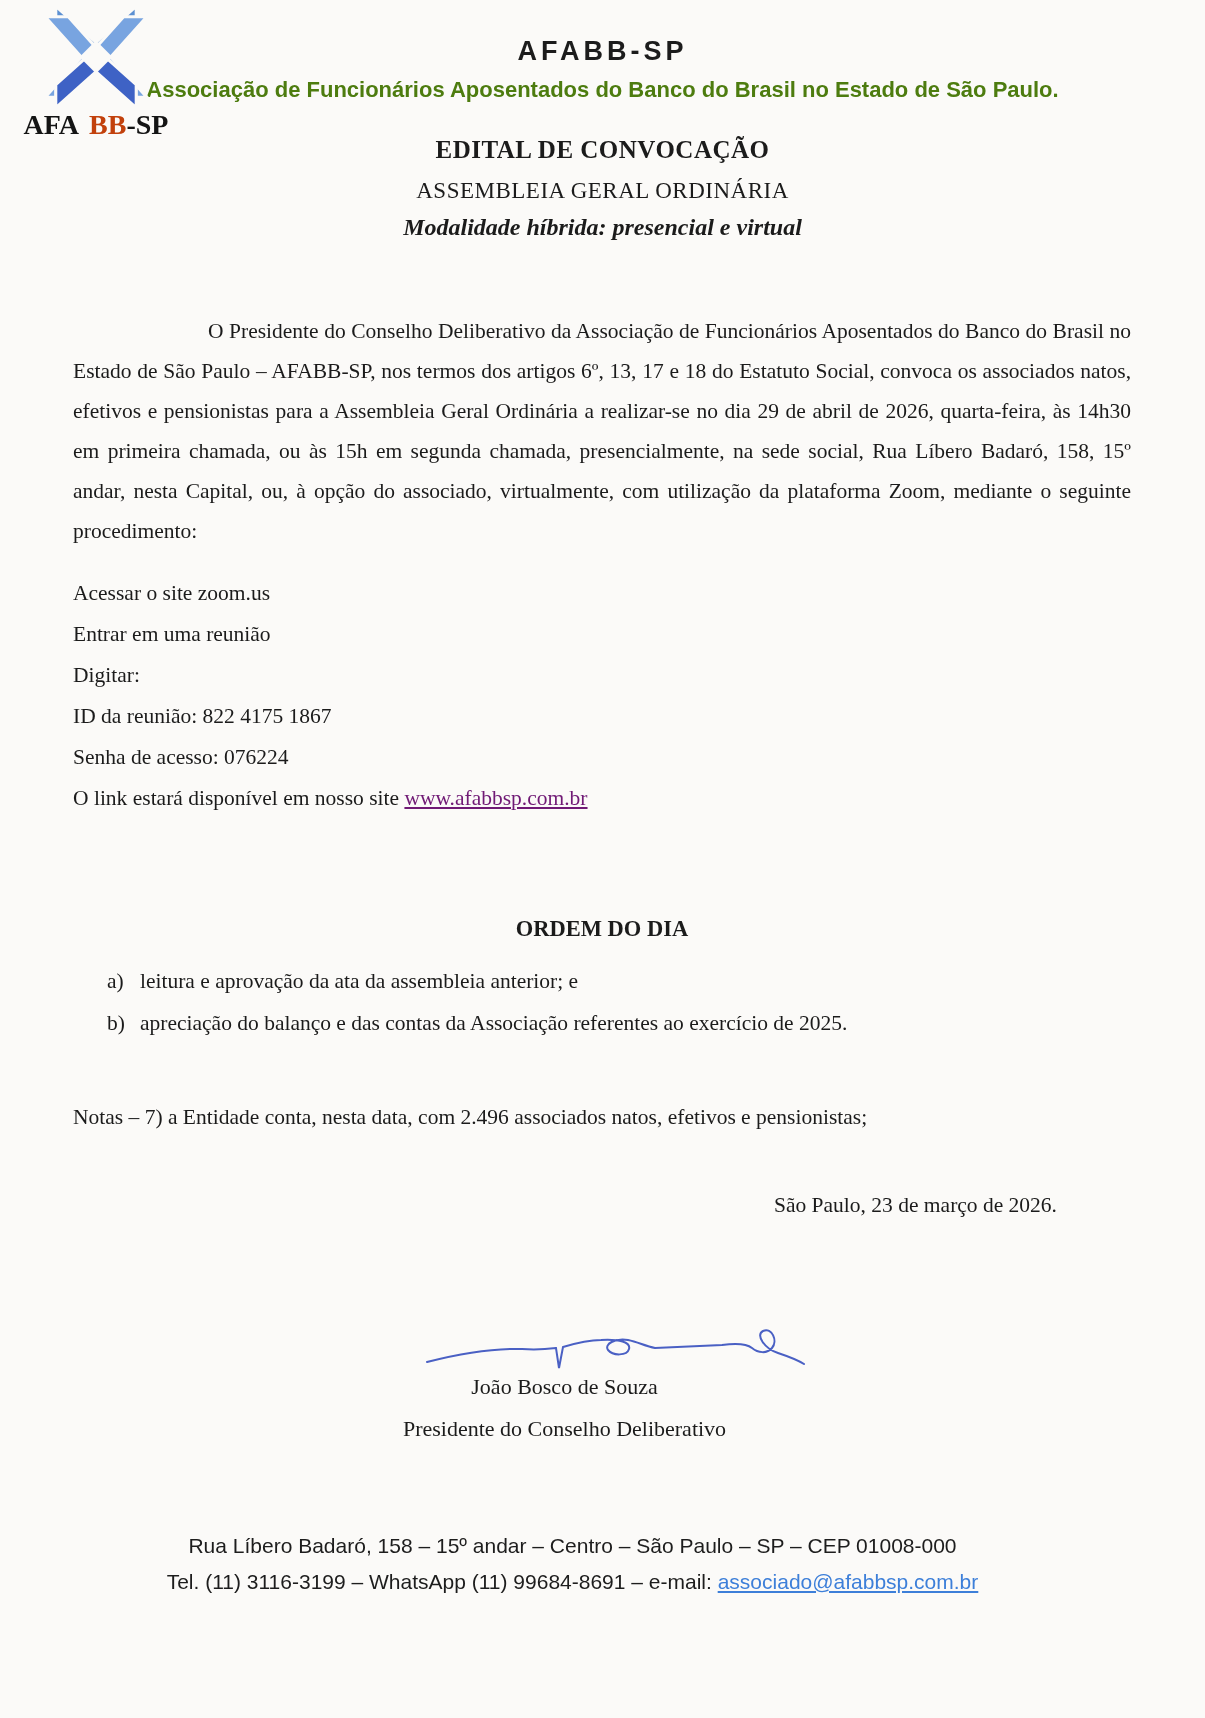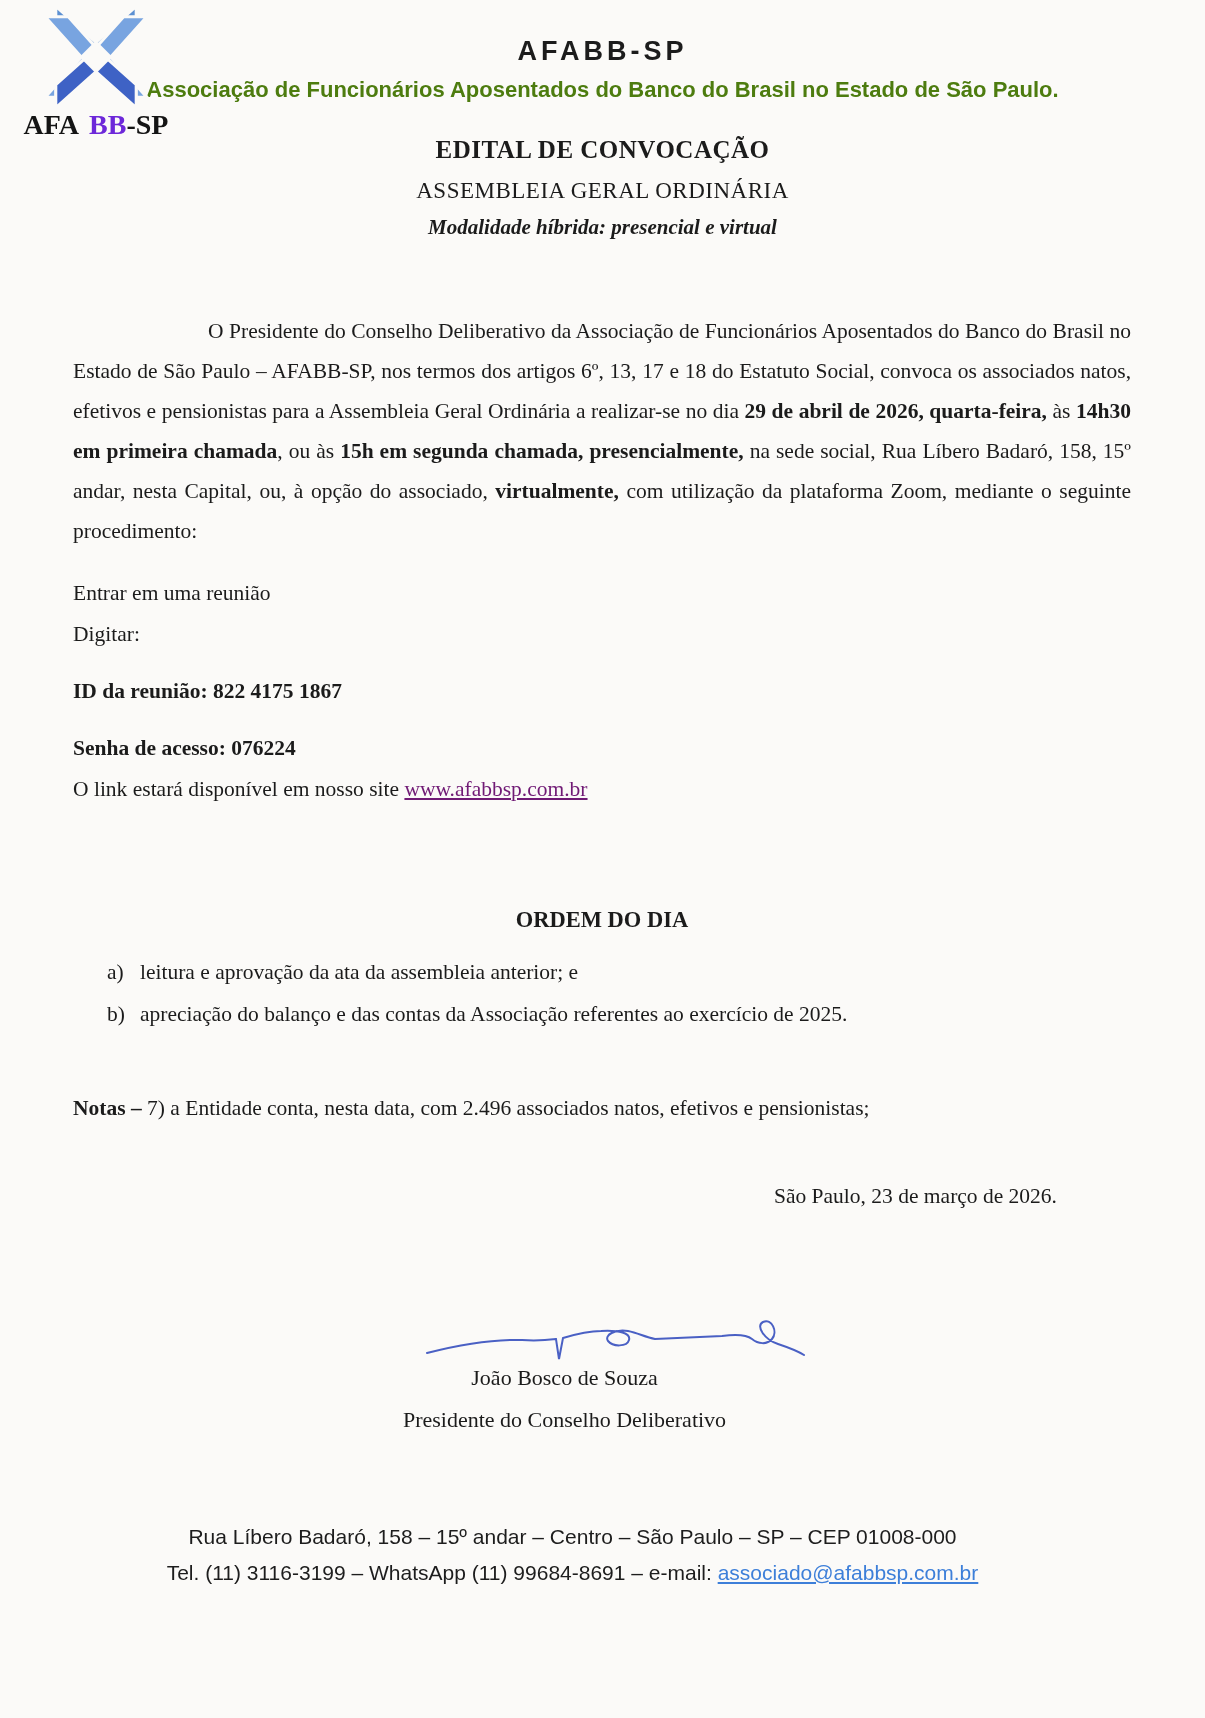--- a/index.html
+++ b/index.html
@@ -13,44 +13,44 @@
   .page{position:relative;width:1205px;height:1718px;}
 
   
   .header{position:relative;padding-top:36px;}
   .logo-block{position:absolute;left:14px;top:4px;width:164px;text-align:center;}
   .logo-svg{display:block;margin:0 auto;}
   .logo-wordmark{
     font-family:"Liberation Serif", serif;
     font-weight:bold;font-size:28px;line-height:30px;color:#141414;letter-spacing:0px;
   }
-  .wm-blue{color:#6d28d9;margin-left:10px;}
+  .wm-blue{color:#c2410c;margin-left:10px;}
   .header-acronym{
     text-align:center;
     font-family:"Liberation Sans", sans-serif;
     font-weight:bold;font-size:27px;line-height:30px;letter-spacing:4px;color:#1c1c1c;
   }
   .header-fullname{
     margin-top:8px;text-align:center;
     font-family:"Liberation Sans", sans-serif;
     font-weight:bold;font-size:22px;line-height:32px;color:#4d7c0f;
   }
 
   
   .doc-title{margin-top:28px;text-align:center;font-weight:bold;font-size:25px;line-height:32px;letter-spacing:0.5px;}
   .doc-subtitle{margin-top:10px;text-align:center;font-size:23px;line-height:30px;letter-spacing:0.5px;}
-  .doc-modality{margin-top:7px;text-align:center;font-weight:bold;font-style:italic;font-size:21px;line-height:28px;}
+  .doc-modality{margin-top:7px;text-align:center;font-weight:bold;font-style:italic;font-size:24px;line-height:28px;}
 
   
   .content{padding:0 74px 0 73px;font-size:21.5px;}
   .para1{
     margin-top:70px;
     text-align:justify;text-indent:135px;line-height:40px;
   }
-  .b{font-weight:bold;margin-top:16px;}
+  .b{font-weight:normal;}
   .procedure{margin-top:16px;line-height:41px;}
   .proc-line{white-space:nowrap;}
   .link{
     color:#701a75;text-decoration:underline;cursor:pointer;
   }
   .agenda-heading{margin-top:95px;text-align:center;font-weight:bold;font-size:22.5px;line-height:30px;}
   .agenda-items{margin-top:16px;line-height:42px;}
   .agenda-item{padding-left:34px;}
   .agenda-label{display:inline-block;width:33px;}
   .notes{margin-top:52px;text-align:justify;line-height:43px;}
@@ -93,20 +93,21 @@
 
   <div class="doc-title">EDITAL DE CONVOCAÇÃO</div>
   <div class="doc-subtitle">ASSEMBLEIA GERAL ORDINÁRIA</div>
   <div class="doc-modality">Modalidade híbrida: presencial e virtual</div>
 
   <div class="content">
 
     <p class="para1"><span>O Presidente do Conselho Deliberativo da Associação de Funcionários Aposentados do Banco do Brasil no Estado de São Paulo – AFABB-SP, nos termos dos artigos 6º, 13, 17 e 18 do Estatuto Social, convoca os associados natos, efetivos e pensionistas para a Assembleia Geral Ordinária a realizar-se no dia </span><span class="b">29 de abril de 2026, quarta-feira,</span><span> às </span><span class="b">14h30 em primeira chamada</span><span>, ou às </span><span class="b">15h em segunda chamada, presencialmente,</span><span> na sede social, Rua Líbero Badaró, 158, 15º andar, nesta Capital, ou, à opção do associado, </span><span class="b">virtualmente,</span><span> com utilização da plataforma Zoom, mediante o seguinte procedimento:</span></p>
 
     <div class="procedure">
+      <div class="proc-line">Acessar o site zoom.us</div>
       <div class="proc-line">Entrar em uma reunião</div>
       <div class="proc-line">Digitar:</div>
       <div class="proc-line b">ID da reunião: 822 4175 1867</div>
       <div class="proc-line b">Senha de acesso: 076224</div>
       <div class="proc-line"><span>O link estará disponível em nosso site </span><span class="link">www.afabbsp.com.br</span></div>
     </div>
 
     <div class="agenda-heading">ORDEM DO DIA</div>
     <div class="agenda-items">
       <div class="agenda-item"><span class="agenda-label">a)</span><span>leitura e aprovação da ata da assembleia anterior; e</span></div>

